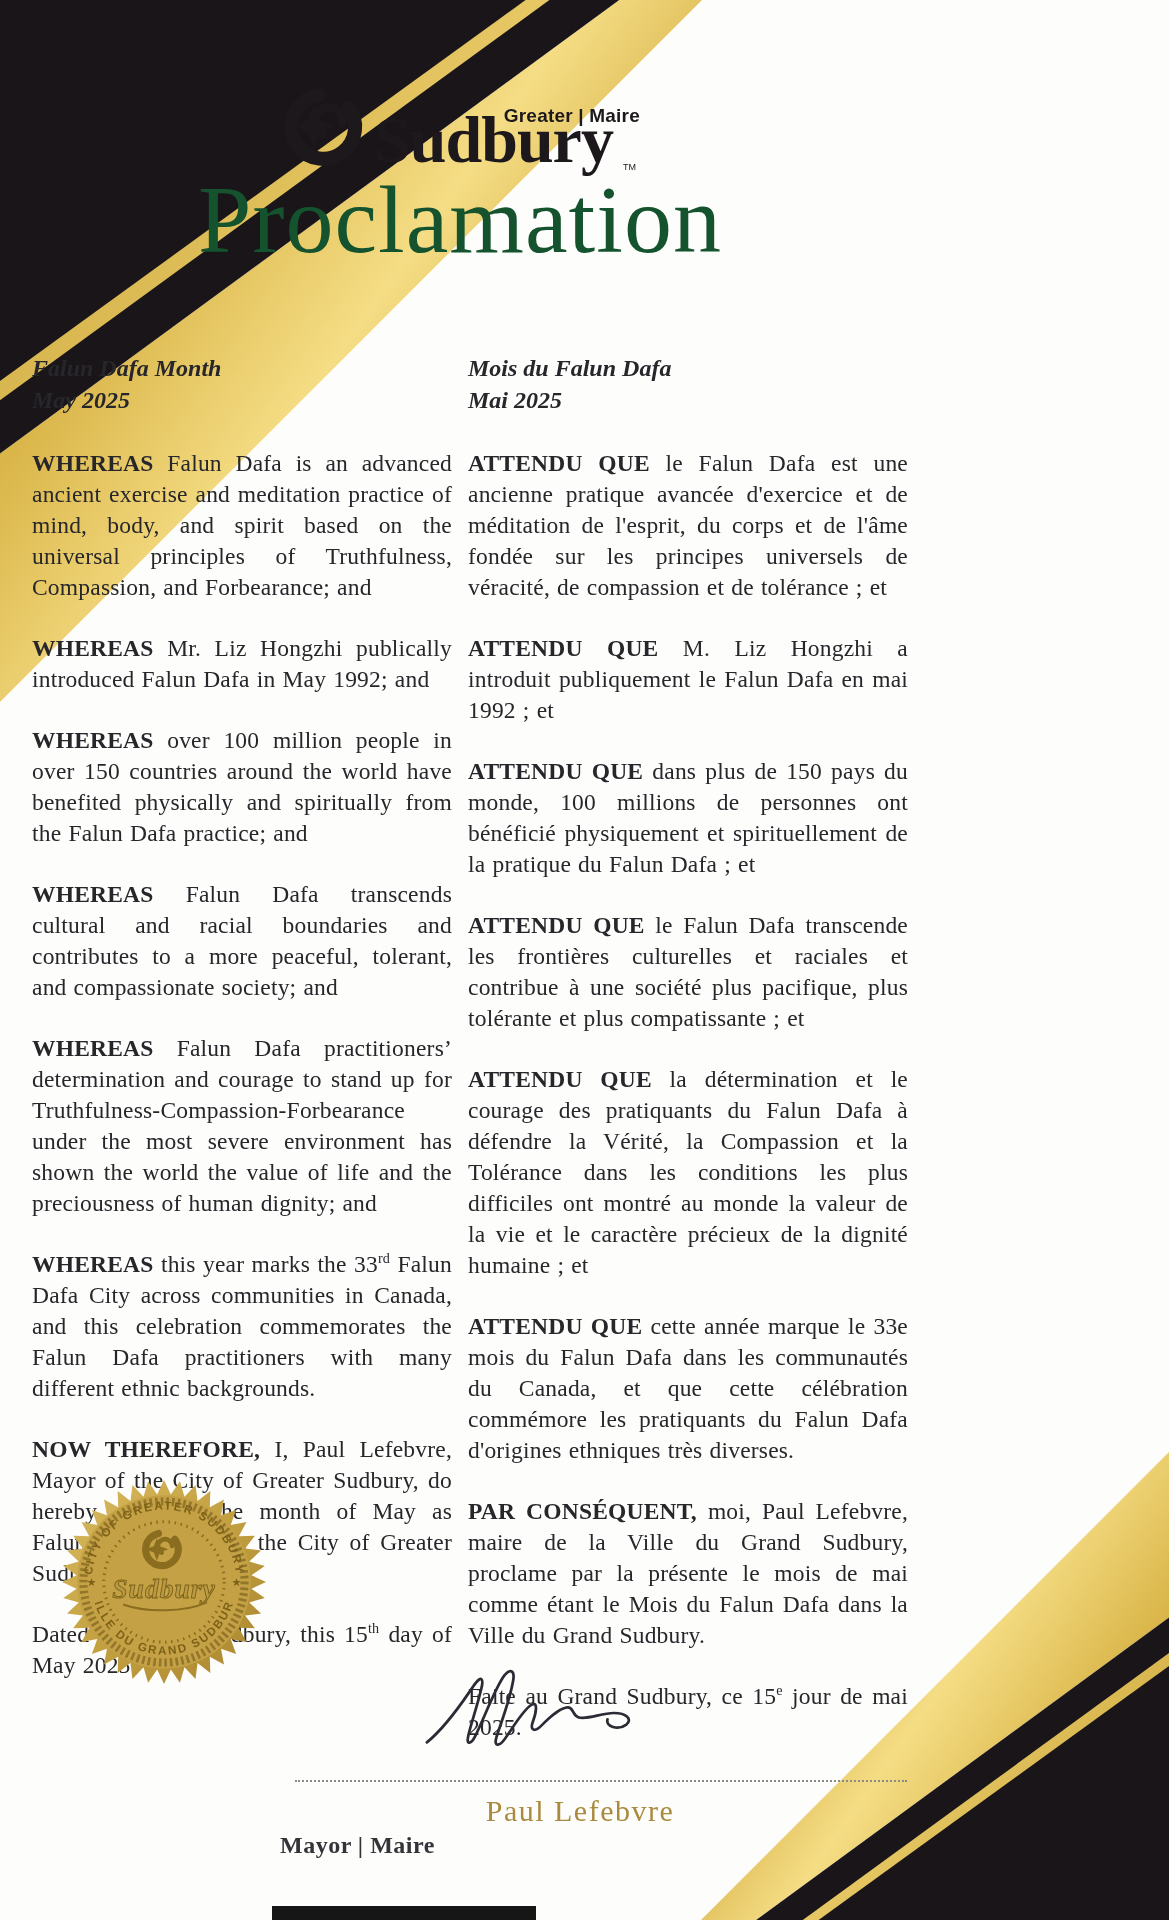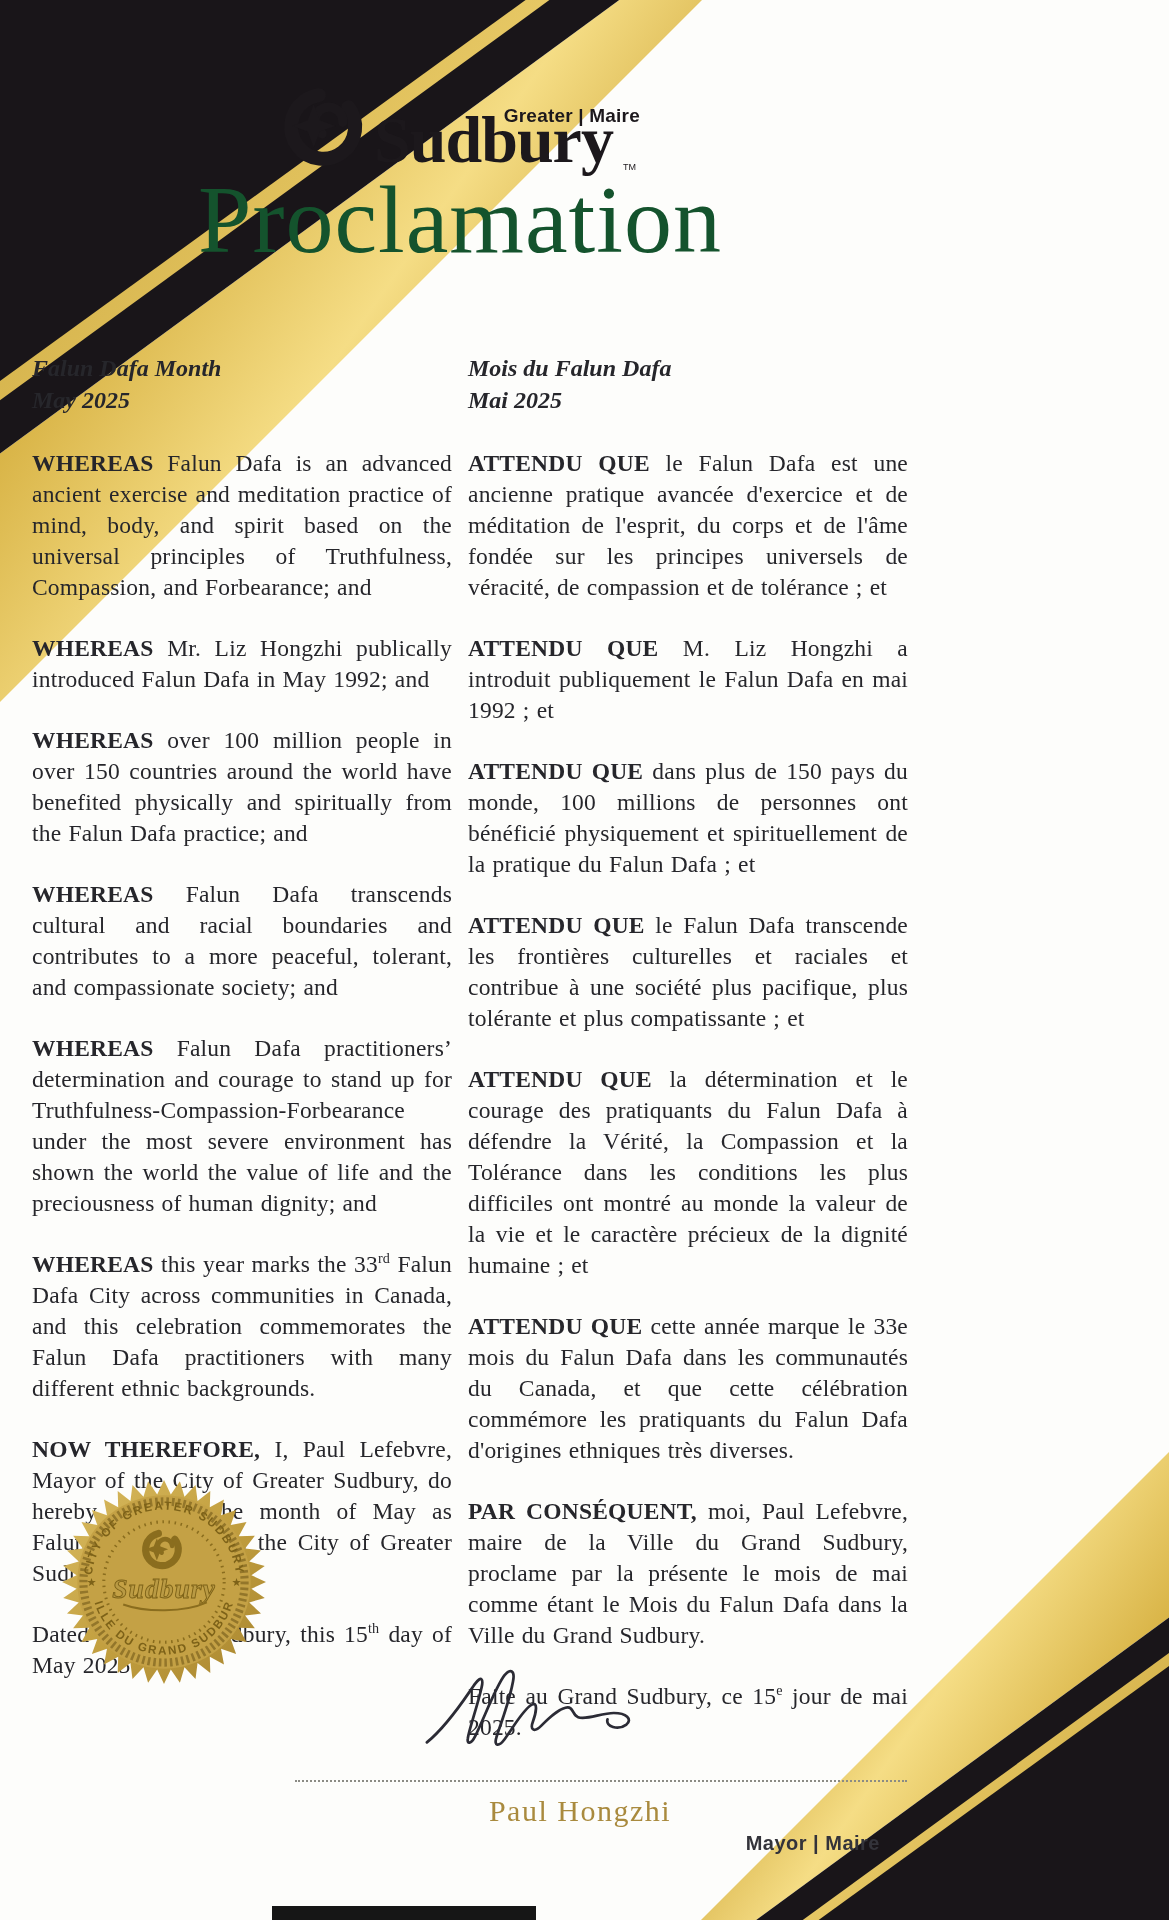--- a/index.html
+++ b/index.html
@@ -58,22 +58,22 @@
   
   .seal{position:absolute;left:62px;top:1480px;width:204px;height:204px;}
   
   .signature-svg{position:absolute;left:408px;top:1660px;width:252px;height:106px;}
   .sig-line{position:absolute;left:295px;top:1780px;width:612px;border-top:2px dotted #8b8b84;}
   .sig-name{
     position:absolute;left:280px;top:1794px;width:600px;text-align:center;
     font-family:"Liberation Serif",serif;font-size:30px;letter-spacing:1.5px;color:#a98a3e;
   }
   .sig-role{
-    position:absolute;left:280px;top:1832px;width:600px;text-align:right;
-    font-family:Liberation Sans, sans-serif;font-size:20px;font-weight:600;letter-spacing:.5px;color:#33333a;
+    position:absolute;left:280px;top:1832px;width:600px;text-align:left;
+    font-family:Liberation Serif, serif;font-size:24px;font-weight:600;letter-spacing:.5px;color:#33333a;
   }
 </style>
 </head>
 <body>
 
 <div class="corner corner-tl">
   <div class="layer band"></div>
   <div class="layer black"></div>
   <div class="layer stripe"></div>
 </div>
@@ -161,14 +161,14 @@
 </svg>
 
 <svg class="signature-svg" viewBox="0 0 240 100">
   <path d="M18,78 C40,60 58,30 64,22 C70,14 72,18 70,26 C66,44 58,66 57,74 C56,80 60,80 64,72
            C72,56 84,24 92,14 C98,7 102,10 100,20 C96,42 86,66 84,74 C82,81 86,83 92,75
            C100,64 110,46 118,42 C124,39 122,50 119,58 C116,66 120,69 127,62
            C134,55 142,47 150,45 C158,43 156,52 162,54 C170,57 184,50 196,50
            C208,50 214,56 208,61 C200,67 188,63 190,56" fill="none" stroke="#2b2b35" stroke-width="2.6" stroke-linecap="round"></path>
 </svg>
 <div class="sig-line"></div>
-<div class="sig-name">Paul Hongzhi</div>
+<div class="sig-name">Paul Lefebvre</div>
 <div class="sig-role">Mayor | Maire</div>
 
 </body></html>

